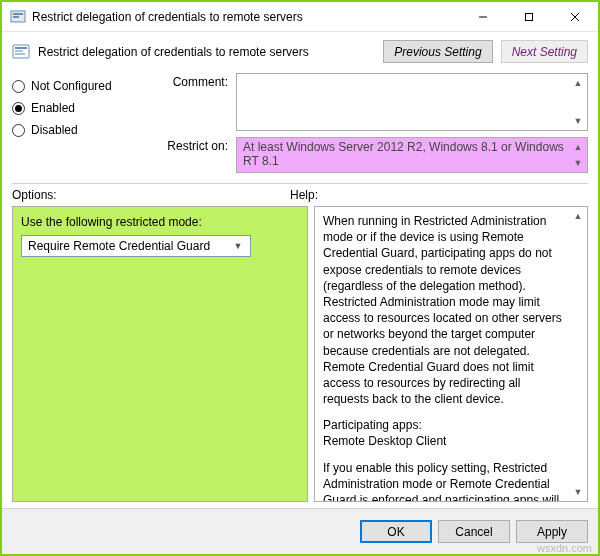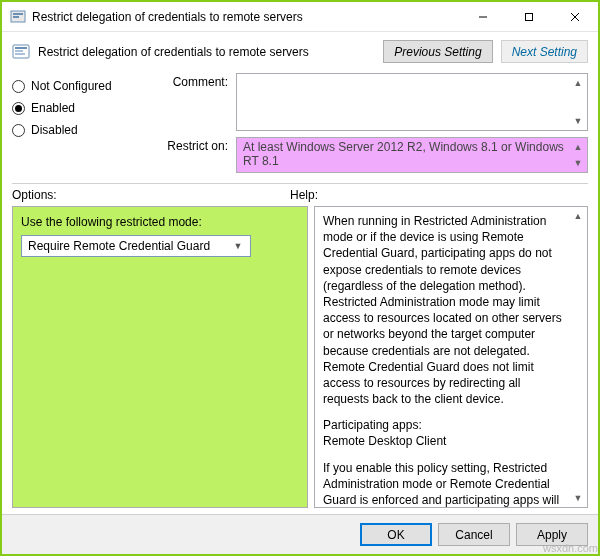--- a/index.html
+++ b/index.html
@@ -58,21 +58,21 @@
   .header-title { flex: 1; }
   .nav-btn {
     height: 23px;
     padding: 0 10px;
     border: 1px solid #adadad;
     background: #e1e1e1;
     font-family: inherit; font-size: 12px;
     display: flex; align-items: center; font-style: italic;
   }
   .nav-btn.disabled {
-    color: #0369a1;
+    color: #701a75;
     border-color: #d0d0d0;
     background: #efefef;
   }
 
   
   .config-area {
     display: flex;
     padding: 4px 10px 6px 10px;
     gap: 0;
   }
@@ -202,21 +202,21 @@
   .help-panel p { margin: 0 0 10px 0; }
   .help-scroll {
     position: absolute;
     right: 1px; top: 1px; bottom: 1px;
     width: 16px;
     display: flex; flex-direction: column; justify-content: space-between;
   }
 
   
   .button-row {
-    height: 40px;
+    height: 46px;
     border-top: 1px solid #d0d0d0;
     display: flex;
     align-items: center;
     justify-content: flex-end;
     padding: 0 10px;
     gap: 6px;
     background: #f0f0f0;
   }
   .btn {
     height: 23px;
@@ -227,21 +227,21 @@
     font-family: inherit; font-size: 12px;
     display: flex; align-items: center; justify-content: center;
   }
   .btn.default {
     border: 1px solid #0078d7;
     box-shadow: inset 0 0 0 1px #0078d7;
   }
 
   .watermark {
     position: fixed;
-    right: 2px; bottom: 2px;
+    right: 8px; bottom: 2px;
     color: #bbb;
     font-size: 11px;
     pointer-events: none;
   }
 </style>
 </head>
 <body>
 
 <div class="window">
 

